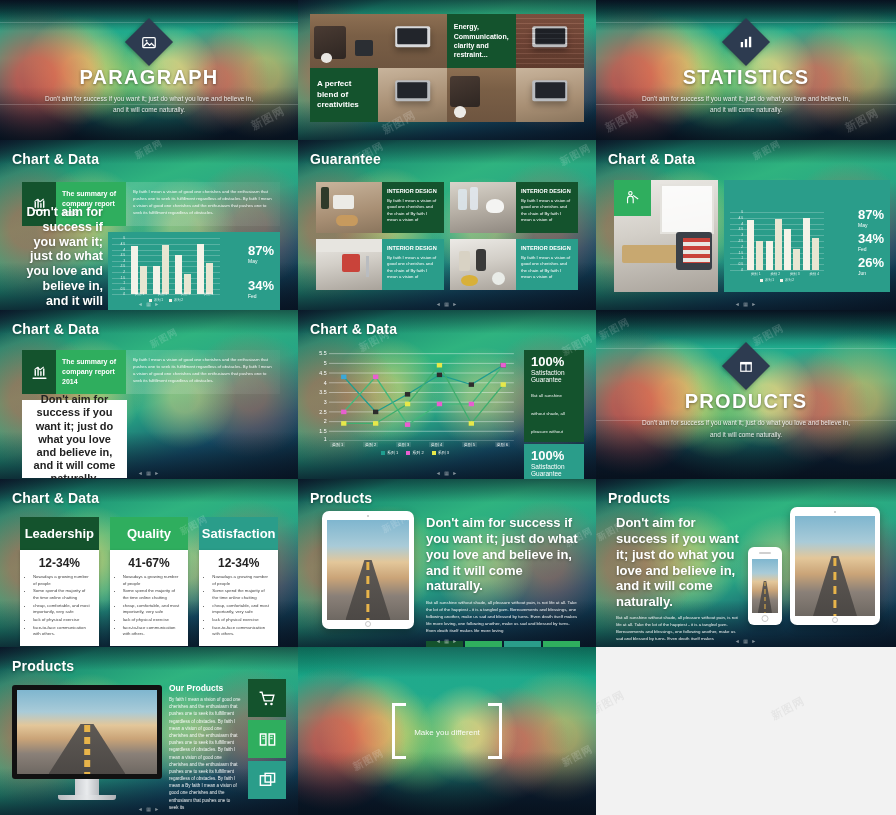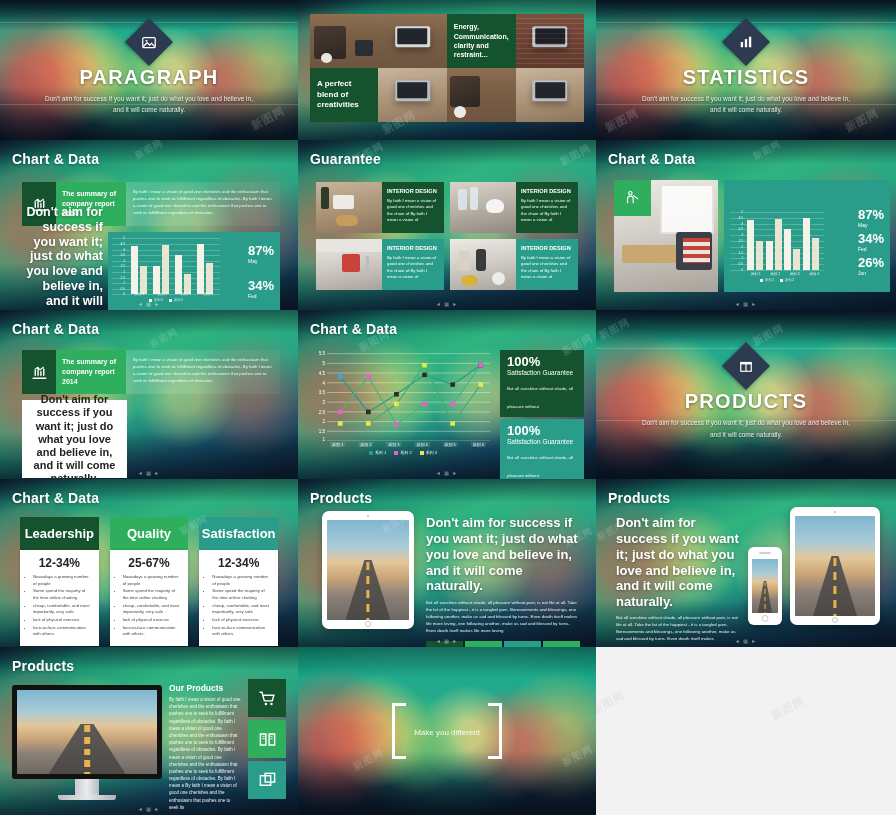--- a/index.html
+++ b/index.html
@@ -671,21 +671,21 @@
             <i>
                 <span class="sw" style="background:#e85fd0"></span>
                 <span>系列 2</span>
               </i>
             <i>
                 <span class="sw" style="background:#e6e84a"></span>
                 <span>系列 3</span>
               </i>
           </div>
         </div>
-        <div style="width:84px;display:flex;flex-direction:column;gap:2px">
+        <div style="width:60px;display:flex;flex-direction:column;gap:2px">
           <div class="guar g-bright" style="flex:1">
             <b>100%</b>
             <span class="s">Satisfaction Guarantee</span>
             <span class="d">But all sunshine without shade, all pleasure without</span>
           </div>
           <div class="guar g-teal" style="flex:1">
             <b>100%</b>
             <span class="s">Satisfaction Guarantee</span>
             <span class="d">But all sunshine without shade, all pleasure without</span>
           </div>
@@ -735,21 +735,21 @@
                 <li>Some spend the majority of the time online chatting</li>
               <li>cheap, comfortable, and most importantly, very safe</li>
                 <li>lack of physical exercise</li>
               <li>face-to-face communication with others.</li>
             </ul>
           </div>
         </div>
         <div style="flex:1;display:flex;flex-direction:column">
           <div class="fc-head g-mid">Quality</div>
           <div class="fc" style="flex:1">
-            <div class="fc-val">25-67%</div>
+            <div class="fc-val">41-67%</div>
             <ul class="fc-list">
               <li>Nowadays a growing number of people</li>
                 <li>Some spend the majority of the time online chatting</li>
               <li>cheap, comfortable, and most importantly, very safe</li>
                 <li>lack of physical exercise</li>
               <li>face-to-face communication with others.</li>
             </ul>
           </div>
         </div>
         <div style="flex:1;display:flex;flex-direction:column">

